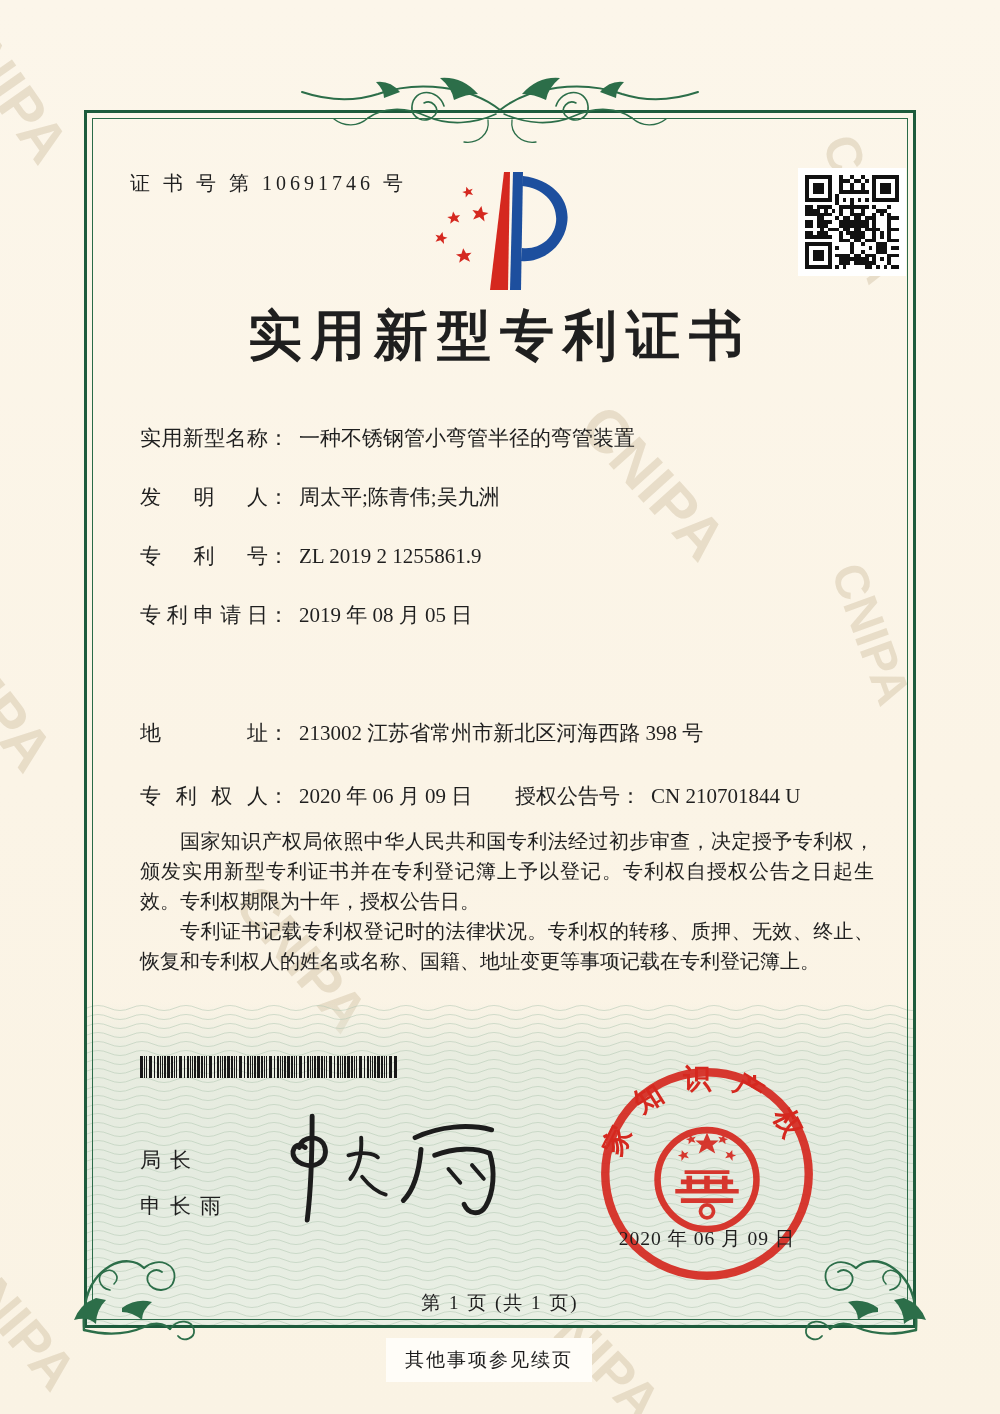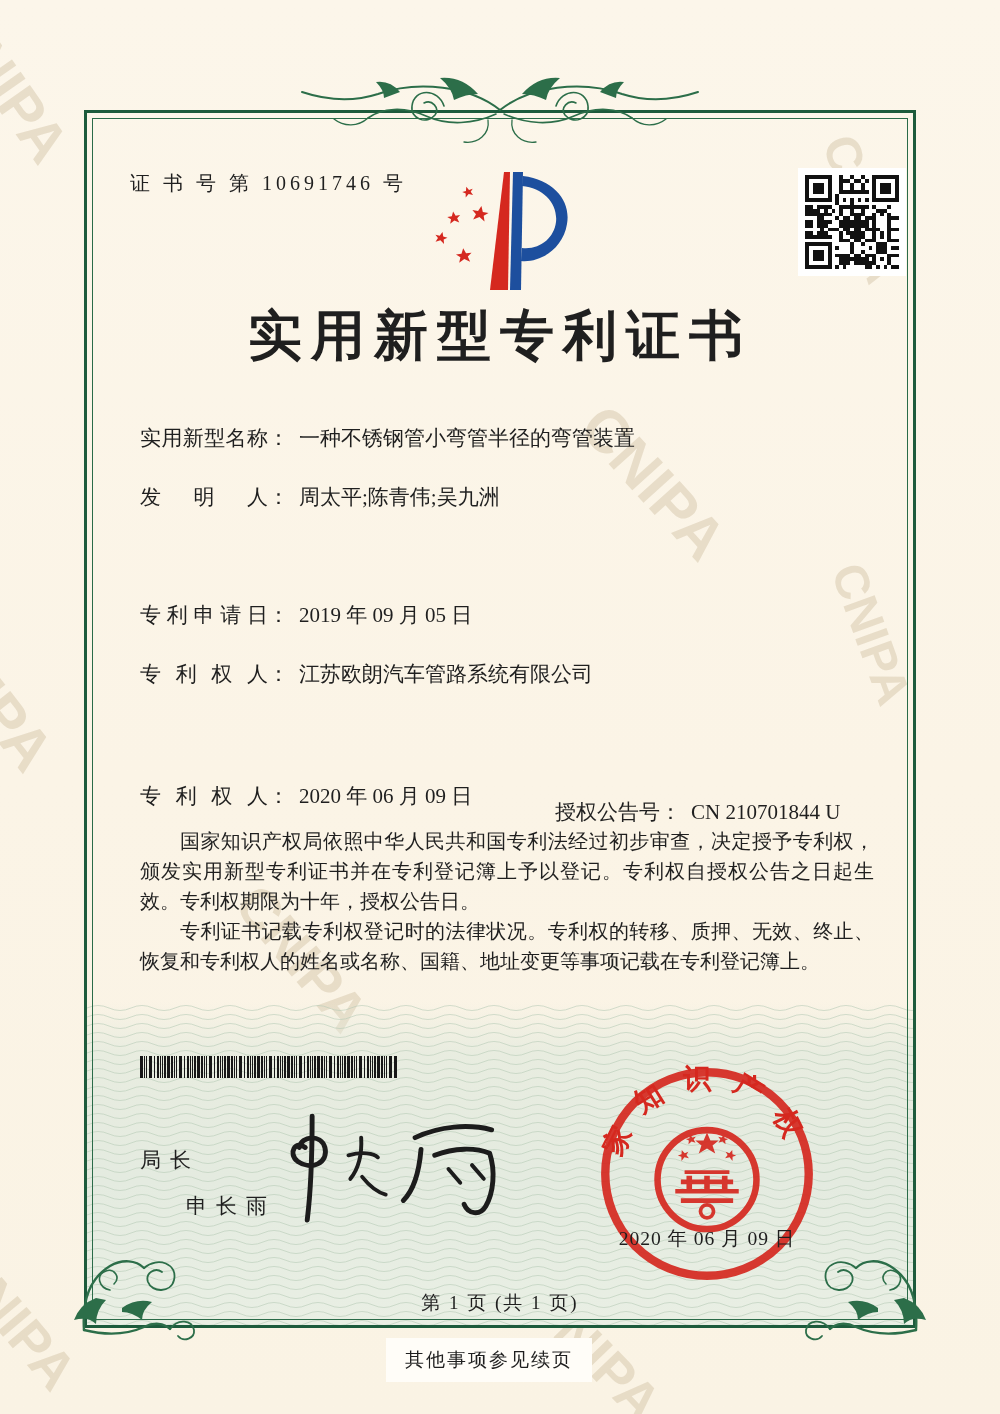--- a/index.html
+++ b/index.html
@@ -34,21 +34,21 @@
   .cert-no{position:absolute;left:130px;top:170px;font-size:20px;letter-spacing:4px;}
   .logo{position:absolute;left:424px;top:166px;}
   .qr{position:absolute;left:798px;top:168px;background:#ffffff;}
   .title{
     position:absolute;left:0;top:300px;width:1000px;text-align:center;
     font-size:54px;font-weight:700;letter-spacing:9px;
   }
   .frow{position:absolute;left:140px;width:760px;font-size:21px;white-space:nowrap;}
   .flabel{display:inline-block;width:128px;text-align:justify;text-align-last:justify;vertical-align:bottom;}
   .fvalue{margin-left:10px;}
-  .fpair2{position:absolute;left:375px;top:16px;margin-left:40px;}
+  .fpair2{position:absolute;left:375px;top:0;}
   .body-text{
     position:absolute;left:140px;top:826px;width:734px;
     font-size:20px;line-height:30px;text-align:justify;
   }
   .body-text p{margin:0;text-indent:2em;}
   .barcode{position:absolute;left:140px;top:1056px;width:266px;height:22px;font-size:0;}
   .barcode span{display:inline-block;height:100%;background:#171717;vertical-align:top;}
   .director{position:absolute;left:140px;font-size:21px;letter-spacing:9px;
     font-family:"Liberation Sans","DejaVu Sans",sans-serif;}
   .sig{position:absolute;left:268px;top:1108px;}
@@ -467,42 +467,45 @@
       </svg>
 
     <div class="title">实用新型专利证书</div>
 
     <div class="frow" style="top:483px;">
       <span class="flabel">发明人</span><span>：</span><span class="fvalue">周太平;陈青伟;吴九洲</span>
     </div>
     <div class="frow" style="top:424px;">
       <span class="flabel">实用新型名称</span><span>：</span><span class="fvalue">一种不锈钢管小弯管半径的弯管装置</span>
     </div>
+    <div class="frow" style="top:542px;">
+      <span class="flabel">专利号</span><span>：</span><span class="fvalue">ZL 2019 2 1255861.9</span>
+    </div>
     <div class="frow" style="top:601px;">
-      <span class="flabel">专利申请日</span><span>：</span><span class="fvalue">2019 年 09 月 05 日</span>
-    </div>
-    <div class="frow" style="top:660px;">
-      <span class="flabel">专利权人</span><span>：</span><span class="fvalue">江苏欧朗汽车管路系统有限公司</span>
+      <span class="flabel">专利申请日</span><span>：</span><span class="fvalue">2019 年 08 月 05 日</span>
+    </div>
+    <div class="frow" style="top:719px;">
+      <span class="flabel">地址</span><span>：</span><span class="fvalue">213002 江苏省常州市新北区河海西路 398 号</span>
     </div>
     <div class="frow" style="top:782px;">
       <span class="flabel">专利权人</span><span>：</span><span class="fvalue">2020 年 06 月 09 日</span>
       <span class="fpair2">
         <span>授权公告号</span><span>：</span><span class="fvalue">CN 210701844 U</span>
       </span>
     </div>
 
     <div class="body-text">
       <p>国家知识产权局依照中华人民共和国专利法经过初步审查，决定授予专利权，颁发实用新型专利证书并在专利登记簿上予以登记。专利权自授权公告之日起生效。专利权期限为十年，授权公告日。</p>
       <p>专利证书记载专利权登记时的法律状况。专利权的转移、质押、无效、终止、恢复和专利权人的姓名或名称、国籍、地址变更等事项记载在专利登记簿上。</p>
     </div>
 
     <div id="barcode" class="barcode"><span style="width: 3px; margin-right: 1px;"></span><span style="width: 1px; margin-right: 1px;"></span><span style="width: 1px; margin-right: 2px;"></span><span style="width: 3px; margin-right: 2px;"></span><span style="width: 1px; margin-right: 2px;"></span><span style="width: 2px; margin-right: 1px;"></span><span style="width: 1px; margin-right: 1px;"></span><span style="width: 1px; margin-right: 1px;"></span><span style="width: 2px; margin-right: 1px;"></span><span style="width: 3px; margin-right: 1px;"></span><span style="width: 2px; margin-right: 1px;"></span><span style="width: 1px; margin-right: 1px;"></span><span style="width: 1px; margin-right: 2px;"></span><span style="width: 3px; margin-right: 2px;"></span><span style="width: 1px; margin-right: 2px;"></span><span style="width: 2px; margin-right: 1px;"></span><span style="width: 1px; margin-right: 1px;"></span><span style="width: 1px; margin-right: 1px;"></span><span style="width: 2px; margin-right: 1px;"></span><span style="width: 3px; margin-right: 1px;"></span><span style="width: 2px; margin-right: 1px;"></span><span style="width: 1px; margin-right: 1px;"></span><span style="width: 1px; margin-right: 2px;"></span><span style="width: 3px; margin-right: 2px;"></span><span style="width: 1px; margin-right: 2px;"></span><span style="width: 2px; margin-right: 1px;"></span><span style="width: 1px; margin-right: 1px;"></span><span style="width: 1px; margin-right: 1px;"></span><span style="width: 2px; margin-right: 1px;"></span><span style="width: 3px; margin-right: 1px;"></span><span style="width: 2px; margin-right: 1px;"></span><span style="width: 1px; margin-right: 1px;"></span><span style="width: 1px; margin-right: 2px;"></span><span style="width: 3px; margin-right: 2px;"></span><span style="width: 1px; margin-right: 2px;"></span><span style="width: 2px; margin-right: 1px;"></span><span style="width: 1px; margin-right: 1px;"></span><span style="width: 1px; margin-right: 1px;"></span><span style="width: 2px; margin-right: 1px;"></span><span style="width: 3px; margin-right: 1px;"></span><span style="width: 2px; margin-right: 1px;"></span><span style="width: 1px; margin-right: 1px;"></span><span style="width: 1px; margin-right: 2px;"></span><span style="width: 3px; margin-right: 2px;"></span><span style="width: 1px; margin-right: 2px;"></span><span style="width: 2px; margin-right: 1px;"></span><span style="width: 1px; margin-right: 1px;"></span><span style="width: 1px; margin-right: 1px;"></span><span style="width: 2px; margin-right: 1px;"></span><span style="width: 3px; margin-right: 1px;"></span><span style="width: 2px; margin-right: 1px;"></span><span style="width: 1px; margin-right: 1px;"></span><span style="width: 1px; margin-right: 2px;"></span><span style="width: 3px; margin-right: 2px;"></span><span style="width: 1px; margin-right: 2px;"></span><span style="width: 2px; margin-right: 1px;"></span><span style="width: 1px; margin-right: 1px;"></span><span style="width: 1px; margin-right: 1px;"></span><span style="width: 2px; margin-right: 1px;"></span><span style="width: 3px; margin-right: 1px;"></span><span style="width: 2px; margin-right: 1px;"></span><span style="width: 1px; margin-right: 1px;"></span><span style="width: 1px; margin-right: 2px;"></span><span style="width: 3px; margin-right: 2px;"></span><span style="width: 1px; margin-right: 2px;"></span><span style="width: 2px; margin-right: 1px;"></span><span style="width: 1px; margin-right: 1px;"></span><span style="width: 1px; margin-right: 1px;"></span><span style="width: 2px; margin-right: 1px;"></span><span style="width: 3px; margin-right: 1px;"></span><span style="width: 2px; margin-right: 1px;"></span><span style="width: 1px; margin-right: 1px;"></span><span style="width: 1px; margin-right: 2px;"></span><span style="width: 3px; margin-right: 2px;"></span><span style="width: 1px; margin-right: 2px;"></span><span style="width: 2px; margin-right: 1px;"></span><span style="width: 1px; margin-right: 1px;"></span><span style="width: 1px; margin-right: 1px;"></span><span style="width: 2px; margin-right: 1px;"></span><span style="width: 3px; margin-right: 1px;"></span><span style="width: 2px; margin-right: 1px;"></span><span style="width: 1px; margin-right: 1px;"></span><span style="width: 1px; margin-right: 2px;"></span><span style="width: 3px; margin-right: 2px;"></span><span style="width: 3px; margin-right: 2px;"></span></div>
 
     <div class="director" style="top:1146px;">局长</div>
-    <div class="director" style="top:1192px;margin-left:46px;">申长雨</div>
+    <div class="director" style="top:1192px;">申长雨</div>
 
     <svg class="sig" width="255" height="126" viewBox="0 0 260 128">
       <g stroke="#1c1c1c" stroke-width="5" fill="none" stroke-linecap="round" stroke-linejoin="round">
         <path d="M38,40 C28,32 20,46 30,54 C44,64 62,56 58,40 C54,26 34,28 32,40"></path>
         <path d="M45,8 C45,42 44,82 40,114"></path>
         <path d="M95,30 C96,48 92,62 84,72" stroke-width="4"></path>
         <path d="M82,48 C96,44 108,46 112,50" stroke-width="4"></path>
         <path d="M96,70 C104,80 112,86 120,88" stroke-width="4"></path>
         <path d="M150,30 C175,18 205,16 228,22"></path>
         <path d="M156,42 C154,66 148,84 138,94"></path>

